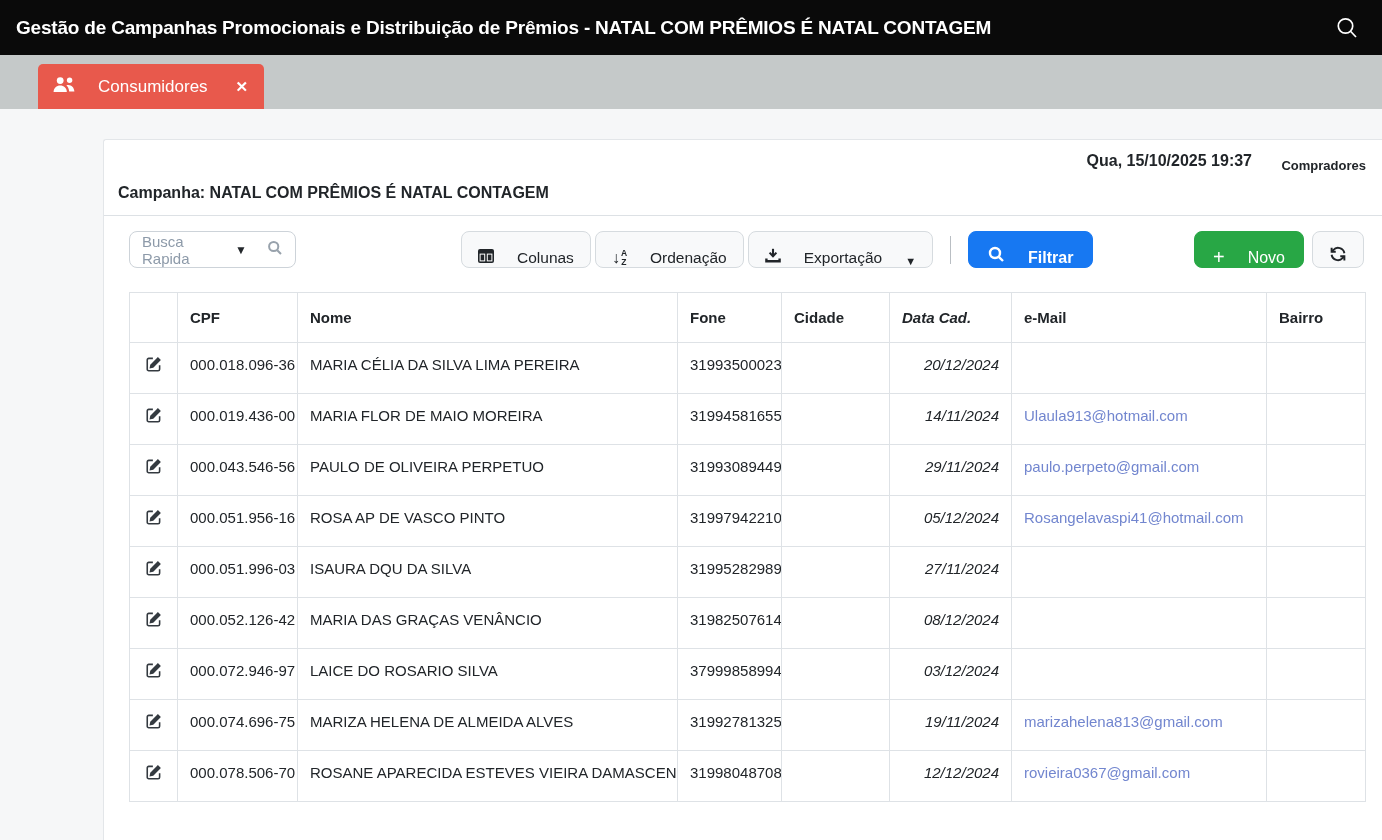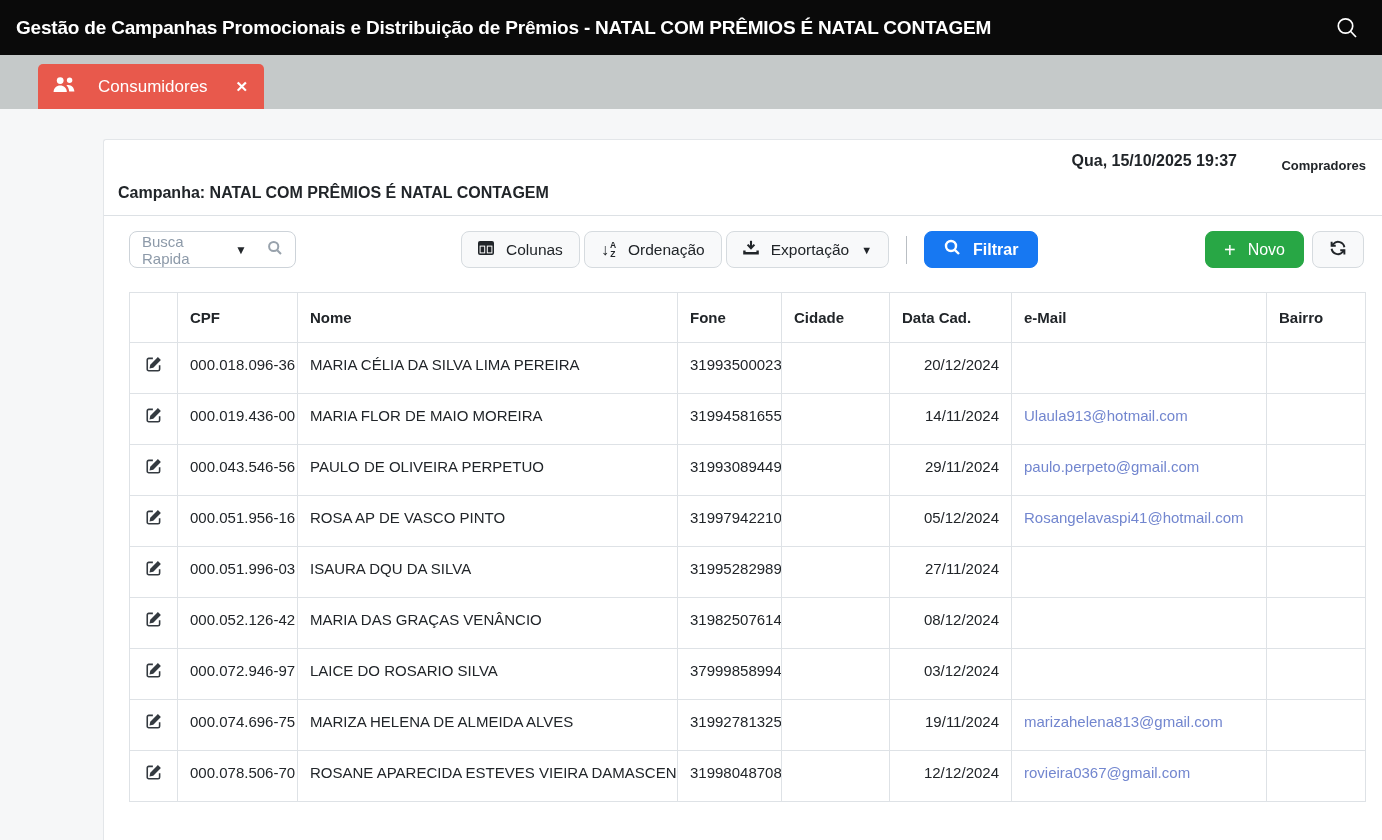--- a/index.html
+++ b/index.html
@@ -23,30 +23,30 @@
   .tab-close { font-size:15px; font-weight:700; margin-left:6px; cursor:pointer; }
 
   
   .page { height:731px; }
   .panel { margin-left:103px; height:100%; background:#fff; margin-top:30px;
     border:1px solid #e3e6e9; border-right:none; border-radius:3px 0 0 0; }
   .panel-header { position:relative; padding:12px 16px 9px 14px;
     border-bottom:1px solid #dde1e5; }
   .panel-title { font-size:13px; font-weight:700; line-height:27px;text-align:right; }
   .panel-subtitle { font-size:16px; font-weight:700; line-height:27px; }
-  .panel-datetime { position:absolute; top:12px; right:145px; font-size:16px;
+  .panel-datetime { position:absolute; top:12px; right:130px; font-size:16px;
     font-weight:700; }
 
   
   .toolbar { display:flex; align-items:center; padding:15px 18px 12px 25px; }
   .quick-search { width:167px; height:37px; border:1px solid #cdd3d9; border-radius:8px;
     display:flex; align-items:center; gap:20px; padding:0 12px; color:#8d9aa9;
     font-size:15px; cursor:pointer; background:#fff; }
   .quick-search .caret { color:#23272b; font-size:12px; }
-  .btn { height:37px; display:inline-flex; align-items:center; gap:12px;
+  .btn { height:37px; display:inline-flex; align-items:flex-end; gap:23px;
     border:1px solid #d6dbdf; background:#f8f9fa; border-radius:8px; padding:0 16px;
     font-size:15.5px; color:#212529; cursor:pointer; font-family:inherit; }
   .toolbar-center { display:flex; align-items:center; gap:4px; margin-left:165px; }
   .v-sep { width:1px; height:28px; background:#b9bec3; margin:0 13px; }
   .btn-filter { background:#1778f2; border-color:#1778f2; color:#fff; font-weight:600;
     padding:0 19px; font-size:16px; }
   .toolbar-right { margin-left:auto; display:flex; align-items:center; gap:8px; }
   .btn-new { background:#28a745; border-color:#28a745; color:#fff; padding:0 18px;
     font-size:16px; }
   .btn-new .plus { font-size:20px; font-weight:400; line-height:1; }
@@ -62,21 +62,21 @@
   
   .grid-wrap { margin:12px 18px 0 25px; }
   table { width:1236px; border-collapse:collapse; table-layout:fixed; }
   th, td { border:1px solid #dee2e6; font-size:15px; }
   th { height:41px; font-weight:700; text-align:left; padding:16px 12px;
     vertical-align:middle; background:#fff; }
   td { height:51px; vertical-align:top; padding:13px 12px 6px 12px; background:#fff;
     white-space:nowrap; overflow:hidden; }
   tr.hl td { background:#ebebeb; }
   td.c-edit { text-align:center; padding-top:12px; cursor:pointer; }
-  td.c-data, th.h-data { text-align:right; }
+  td.c-data, th.h-data { text-align:right;font-style:italic; }
   th.h-data { text-align:left; }
   td.c-email span { color:#7286cf; cursor:pointer; }
   td.c-edit svg { display:inline-block; }
 </style>
 </head>
 <body>
 
 <header class="topbar">
   <h1>Gestão de Campanhas Promocionais e Distribuição de Prêmios - NATAL COM PRÊMIOS É NATAL CONTAGEM</h1>
   <span class="spacer"></span>

